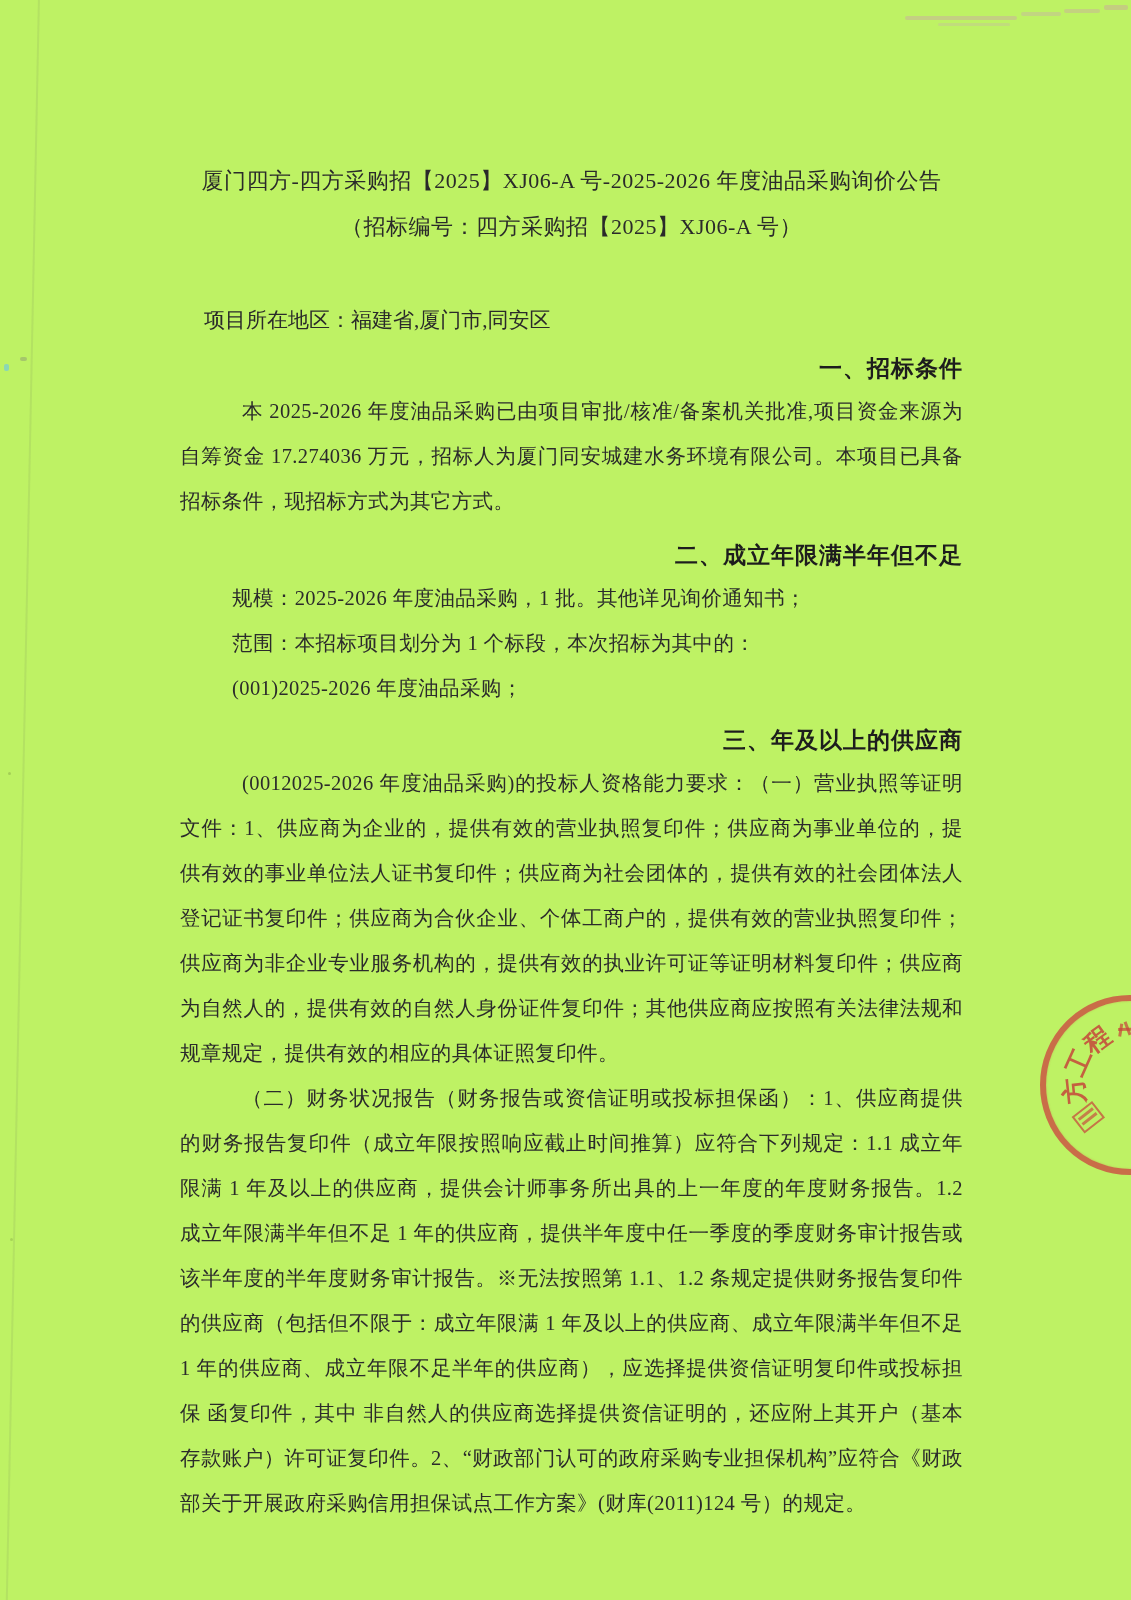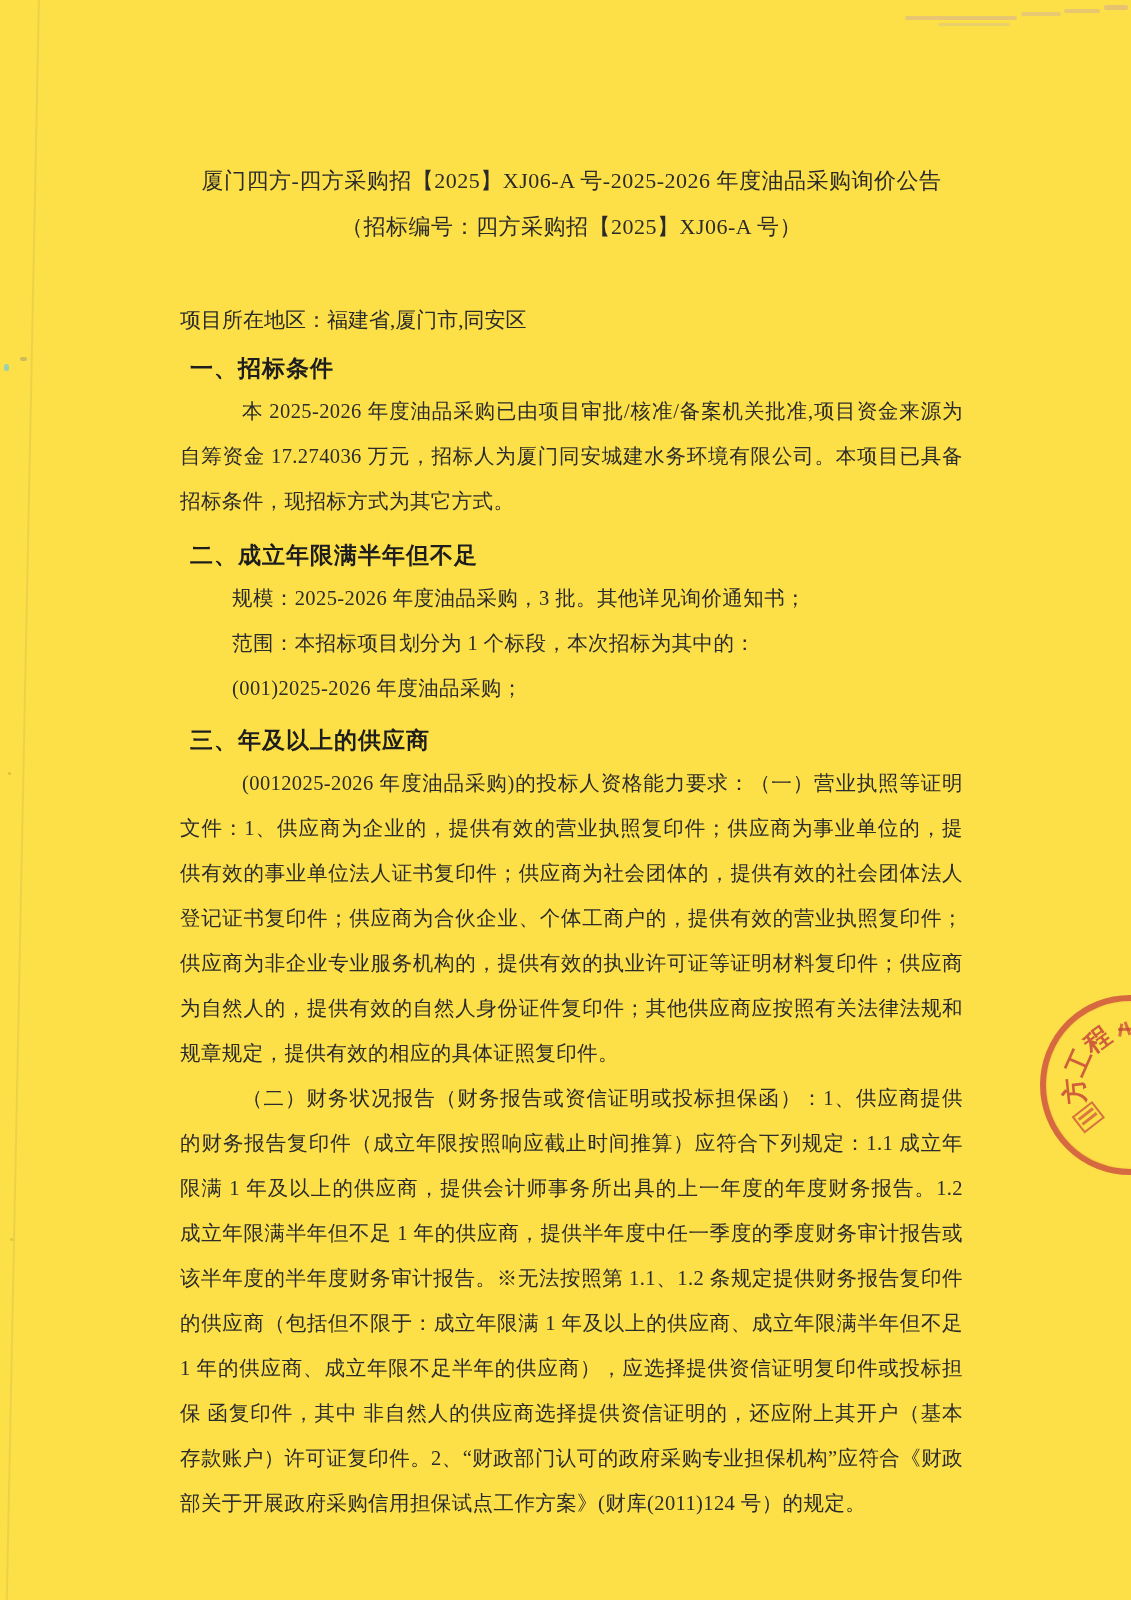--- a/index.html
+++ b/index.html
@@ -4,52 +4,54 @@
 <style>
   html, body {
     margin: 0;
     padding: 0;
     background: #ffffff;
   }
   .page {
     position: relative;
     width: 1131px;
     height: 1600px;
-    background: #fde047;
+    background: #bef264;
     overflow: hidden;
     font-family: "Liberation Serif", "DejaVu Serif", serif;
     color: #262626;
   }
   .content {
     position: absolute;
     left: 180px;
     top: 158px;
     width: 783px;
   }
   .doc-title {
     text-align: center;
     font-size: 22px;
     line-height: 46px;
     letter-spacing: 0.5px;
     color: #2a2a2a;
   }
   .location-line {
     margin-top: 48px;
+    margin-left: 24px;
     font-size: 21px;
     line-height: 45px;
     color: #2a2a2a;
   }
   .sec-heading {
     font-family: "Liberation Sans", "DejaVu Sans", sans-serif;
     font-weight: bold;
     font-size: 23px;
     line-height: 30px;
     color: #1d1d1d;
     margin: 10px 0 6px 10px;
     letter-spacing: 1px;
+    text-align: right;
   }
   .para {
     font-size: 20.5px;
     line-height: 45px;
     text-align: justify;
     text-indent: 62px;
     letter-spacing: 0.4px;
     margin: 4px 0 0 0;
     color: #2b2b2b;
   }
@@ -178,21 +180,21 @@
       <div>厦门四方-四方采购招【2025】XJ06-A 号-2025-2026 年度油品采购询价公告</div>
       <div>（招标编号：四方采购招【2025】XJ06-A 号）</div>
     </div>
 
     <div class="location-line">项目所在地区：福建省,厦门市,同安区</div>
 
     <div class="sec-heading">一、招标条件</div>
     <p class="para">本 2025-2026 年度油品采购已由项目审批/核准/备案机关批准,项目资金来源为自筹资金 17.274036 万元，招标人为厦门同安城建水务环境有限公司。本项目已具备招标条件，现招标方式为其它方式。</p>
 
     <div class="sec-heading" style="margin-top:16px;">二、成立年限满半年但不足</div>
-    <div class="sub-line">规模：2025-2026 年度油品采购，3 批。其他详见询价通知书；</div>
+    <div class="sub-line">规模：2025-2026 年度油品采购，1 批。其他详见询价通知书；</div>
     <div class="sub-line">范围：本招标项目划分为 1 个标段，本次招标为其中的：</div>
     <div class="sub-line">(001)2025-2026 年度油品采购；</div>
 
     <div class="sec-heading" style="margin-top:14px;">三、年及以上的供应商</div>
     <p class="para">(0012025-2026 年度油品采购)的投标人资格能力要求：（一）营业执照等证明文件：1、供应商为企业的，提供有效的营业执照复印件；供应商为事业单位的，提供有效的事业单位法人证书复印件；供应商为社会团体的，提供有效的社会团体法人登记证书复印件；供应商为合伙企业、个体工商户的，提供有效的营业执照复印件；供应商为非企业专业服务机构的，提供有效的执业许可证等证明材料复印件；供应商为自然人的，提供有效的自然人身份证件复印件；其他供应商应按照有关法律法规和规章规定，提供有效的相应的具体证照复印件。</p>
     <p class="para" style="margin-top:0;">（二）财务状况报告（财务报告或资信证明或投标担保函）：1、供应商提供的财务报告复印件（成立年限按照响应截止时间推算）应符合下列规定：1.1 成立年限满 1 年及以上的供应商，提供会计师事务所出具的上一年度的年度财务报告。1.2 成立年限满半年但不足 1 年的供应商，提供半年度中任一季度的季度财务审计报告或该半年度的半年度财务审计报告。※无法按照第 1.1、1.2 条规定提供财务报告复印件的供应商（包括但不限于：成立年限满 1 年及以上的供应商、成立年限满半年但不足 1 年的供应商、成立年限不足半年的供应商），应选择提供资信证明复印件或投标担保 函复印件，其中 非自然人的供应商选择提供资信证明的，还应附上其开户（基本存款账户）许可证复印件。2、“财政部门认可的政府采购专业担保机构”应符合《财政部关于开展政府采购信用担保试点工作方案》(财库(2011)124 号）的规定。</p>
 
   </div>
 
   <div class="stamp">

